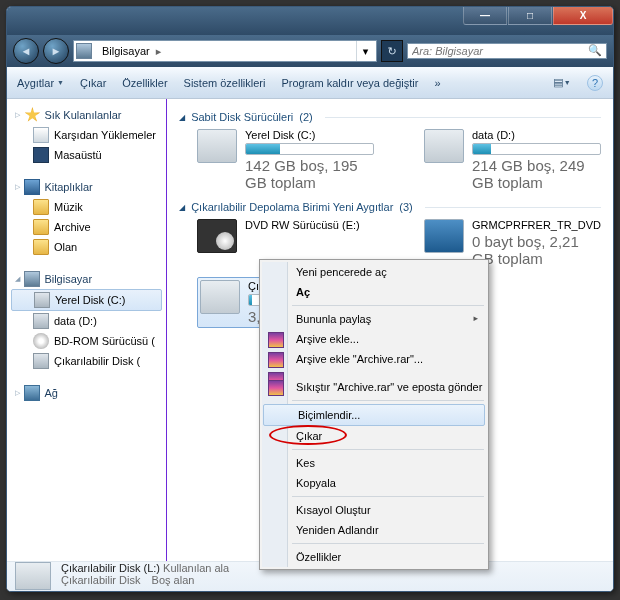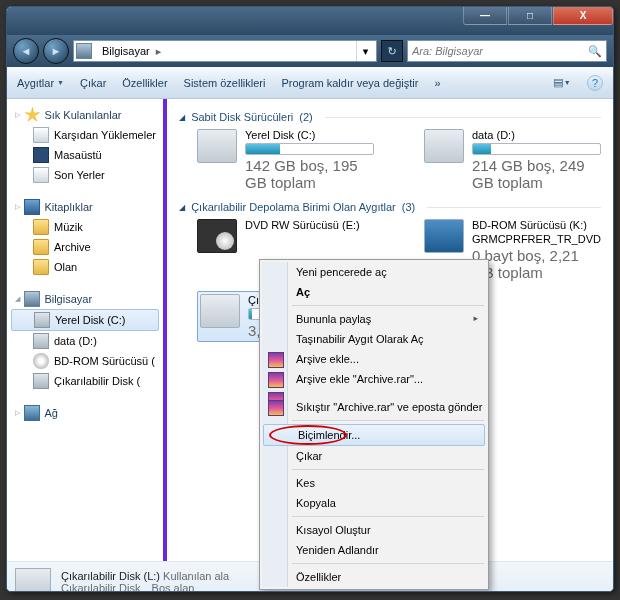--- a/index.html
+++ b/index.html
@@ -11,29 +11,29 @@
 .tbtn.max{background:linear-gradient(#5d7895,#3a546f)}
 .tbtn.close{width:60px;border-radius:0 0 3px 0;background:linear-gradient(#d9745a,#c0392b)}
 .navrow{height:32px;background:linear-gradient(#4a6b8a,#2e4a66);display:flex;align-items:center;padding:0 6px;gap:4px}
 .navbtn{width:26px;height:26px;border-radius:50%;background:radial-gradient(circle at 35% 30%,#6fa3c7,#1e3a56);border:1px solid #111;display:flex;align-items:center;justify-content:center;color:#cfe0ef}
 .addr{flex:1;height:22px;background:#fff;border:1px solid #7a94ab;display:flex;align-items:center;padding:0 2px}
 .addr .pc{width:16px;height:16px;background:linear-gradient(#b0c8dd,#5d7b94);border:1px solid #6a839a;margin-right:4px}
 .addr .crumb{padding:2px 6px;display:flex;align-items:center;gap:4px}
 .addr .sep{color:#666}
 .addr .ddn{width:18px;height:100%;border-left:1px solid #cfd8df;display:flex;align-items:center;justify-content:center;margin-left:auto}
 .rfbtn{width:22px;height:22px;background:#1e3a56;border:1px solid #111;color:#cfe0ef;display:flex;align-items:center;justify-content:center}
-.search{width:200px;height:22px;background:#fff;border:1px solid #7a94ab;display:flex;align-items:center;padding:0 4px}
+.search{width:200px;height:16px;background:#fff;border:1px solid #7a94ab;display:flex;padding:0 4px}
 .search input{border:none;outline:none;flex:1;font-style:italic;color:#888}
 .toolbar{height:32px;background:linear-gradient(#f7fbff,#dce8f4,#cdddee);border-bottom:1px solid #b9c8d8;display:flex;align-items:center;padding:0 10px;gap:16px;color:#1a3b5d}
 .toolbar .item{display:flex;align-items:center;gap:3px;cursor:default}
 .toolbar .dd{font-size:7px;color:#3a5a78}
 .toolbar .spacer{flex:1}
 .tb-ic{width:18px;height:18px;display:flex;align-items:center;justify-content:center;color:#3a5a78}
 .body{display:flex;height:462px}
-.side{width:160px;background:#fff;border-right:4px solid #6d28d9;padding:6px 0;overflow:hidden}
+.side{width:160px;background:#fff;border-right:1px solid #6d28d9;padding:6px 0;overflow:hidden}
 .sgroup{margin-bottom:12px}
 .shdr{display:flex;align-items:center;gap:4px;padding:2px 8px;color:#1a3b5d}
 .shdr .tri{font-size:7px;color:#8aa0b4}
 .sitem{display:flex;align-items:center;gap:5px;padding:2px 6px 2px 26px;white-space:nowrap}
 .sitem.sel{background:linear-gradient(#e8f1fb,#d5e6f8);border:1px solid #a6c4e2;border-radius:2px;margin:0 4px;padding-left:22px}
 .ic{width:16px;height:16px;flex:none}
 .ic.star{background:radial-gradient(circle,#f7c84a 40%,#e39b11 70%);clip-path:polygon(50% 0,61% 35%,98% 35%,68% 57%,79% 91%,50% 70%,21% 91%,32% 57%,2% 35%,39% 35%)}
 .ic.dl{background:linear-gradient(#fff,#cfd8df);border:1px solid #9fb0bf}
 .ic.desk{background:#2a4b73;border:1px solid #1c3450}
 .ic.recent{background:linear-gradient(#fff,#cfd8df);border:1px solid #9fb0bf;position:relative}
@@ -55,21 +55,21 @@
 .dimg.dvd{background:#333;border-color:#222}
 .dimg.dvd:after{content:"";position:absolute;width:18px;height:18px;border-radius:50%;background:radial-gradient(circle,#fff,#aaa);right:2px;bottom:2px}
 .dimg.bd{background:linear-gradient(#4d8fc5,#1d5a8e)}
 .dimg.rem{background:linear-gradient(#e8edf1,#c3ccd3)}
 .dinfo{flex:1}
 .dname{margin-bottom:2px}
 .bar{height:12px;border:1px solid #aeb9c3;border-radius:2px;background:#fff;margin-bottom:2px;overflow:hidden}
 .bar .fill{height:100%;background:linear-gradient(#5fc2e4,#1e8fb4)}
 .dsub{color:#6a6a6a;font-size:15px}
 .remsel{border:1px solid #7aa7d8;background:linear-gradient(#eaf3fc,#d5e6f8);padding:2px;border-radius:2px}
-.status{height:40px;border-top:1px solid #dfe7ee;background:linear-gradient(#f1f6fb,#e4edf6);display:flex;align-items:center;padding:0 8px;gap:10px}
+.status{height:40px;border-top:1px solid #dfe7ee;background:linear-gradient(#f1f6fb,#e4edf6);display:flex;padding:0 8px;gap:10px}
 .status .big{width:36px;height:28px;background:linear-gradient(#e8edf1,#c3ccd3);border:1px solid #9fb0bf}
 .status .col{display:flex;flex-direction:column}
 .status .l1{color:#1a1a1a}
 .status .l2{color:#6a6a6a;font-size:10px}
 
 .ctx{position:absolute;left:252px;top:252px;width:230px;background:#f2f2f2;border:1px solid #9b9b9b;box-shadow:3px 3px 6px rgba(0,0,0,.35);padding:2px}
 .cstrip{position:absolute;left:2px;top:2px;bottom:2px;width:26px;background:#e9eef4;border-right:1px solid #d0d8e0}
 .citm{position:relative;padding:4px 10px 4px 34px;white-space:nowrap}
 .citm.ar:after{content:"▸";position:absolute;right:8px;top:4px;font-size:9px;color:#555}
 .citm.hl{background:linear-gradient(#eaf3fc,#d5e6f8);border:1px solid #a6c4e2;border-radius:2px;margin:0 1px}
@@ -131,24 +131,20 @@
             <span>Sık Kulanılanlar</span>
           </div>
         <div class="sitem">
             <span class="ic dl"></span>
             <span>Karşıdan Yüklemeler</span>
           </div>
         <div class="sitem">
             <span class="ic desk"></span>
             <span>Masaüstü</span>
           </div>
-        <div class="sitem">
-            <span class="ic recent"></span>
-            <span>Son Yerler</span>
-          </div>
       </div>
       <div class="sgroup">
         <div class="shdr">
             <span class="tri">▷</span>
             <span class="ic lib"></span>
             <span>Kitaplıklar</span>
           </div>
         <div class="sitem">
             <span class="ic fldr"></span>
             <span>Müzik</span>
@@ -219,35 +215,34 @@
             <div class="bar">
                 <div class="fill" style="width:14%"></div>
               </div>
             <div class="dsub">214 GB boş, 249 GB toplam</div>
           </div>
         </div>
       </div>
 
       <div class="cat">
           <span class="tri">◢</span>
-          <span>Çıkarılabilir Depolama Birimi Olan Aygıtlar</span> 
+          <span>Çıkarılabilir Depolama Birimi Yeni Aygıtlar</span> 
           <span>(3)</span>
           <span class="cat-line"></span>
         </div>
       <div class="drives">
         <div class="drive">
           <div class="dimg dvd"></div>
           <div class="dinfo">
               <div class="dname">DVD RW Sürücüsü (E:)</div>
             </div>
         </div>
         <div class="drive">
           <div class="dimg bd"></div>
           <div class="dinfo">
-            <div class="dname">BD-ROM Sürücüsü (K:)</div>
             <div class="dname">GRMCPRFRER_TR_DVD</div>
             <div class="dsub">0 bayt boş, 2,21 GB toplam</div>
           </div>
         </div>
       </div>
       <div class="drives" style="margin-top:4px">
         <div class="drive remsel">
           <div class="dimg rem"></div>
           <div class="dinfo">
             <div class="dname">Çıkarılabilir Disk (L:)</div>
@@ -268,21 +263,20 @@
       <span class="l2"><span>Çıkarılabilir Disk</span>&nbsp;&nbsp;&nbsp;&nbsp;<span>Boş alan</span></span>
     </div>
   </div>
 
   <div class="ctx">
     <div class="cstrip"></div>
     <div class="citm">Yeni pencerede aç</div>
     <div class="citm"><b>Aç</b></div>
     <div class="csep"></div>
     <div class="citm ar">Bununla paylaş</div>
-    <div class="citm">Taşınabilir Aygıt Olarak Aç</div>
     <div class="citm"><span class="cic rar"></span><span>Arşive ekle...</span></div>
     <div class="citm"><span class="cic rar"></span><span>Arşive ekle "Archive.rar"...</span></div>
     <div class="citm"><span class="cic rar"></span></div>
     <div class="citm"><span class="cic rar"></span><span>Sıkıştır "Archive.rar" ve eposta gönder</span></div>
     <div class="csep"></div>
     <div class="citm hl">Biçimlendir...</div>
     <div class="citm">Çıkar</div>
     <div class="csep"></div>
     <div class="citm">Kes</div>
     <div class="citm">Kopyala</div>

